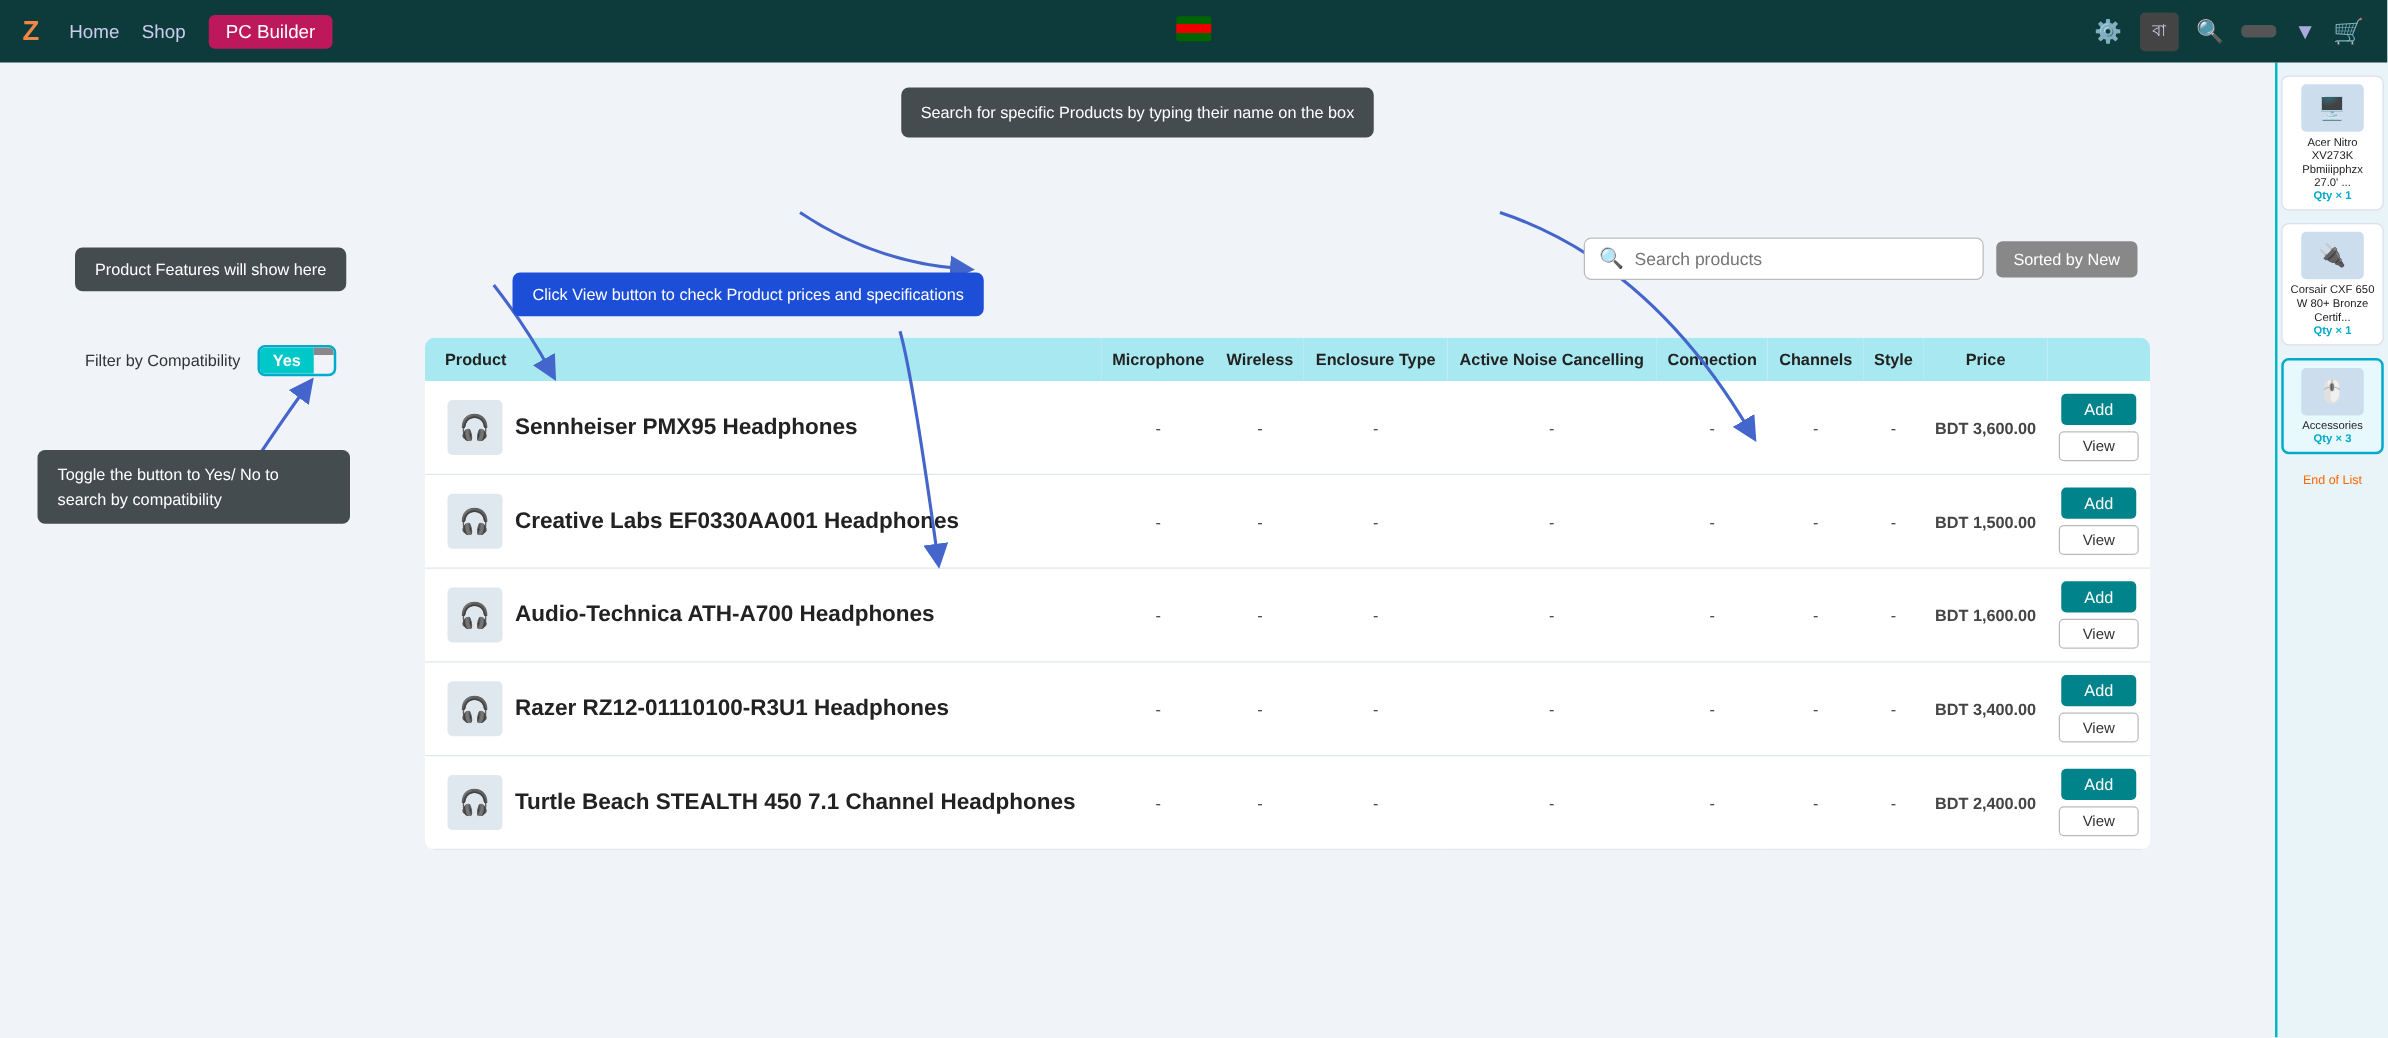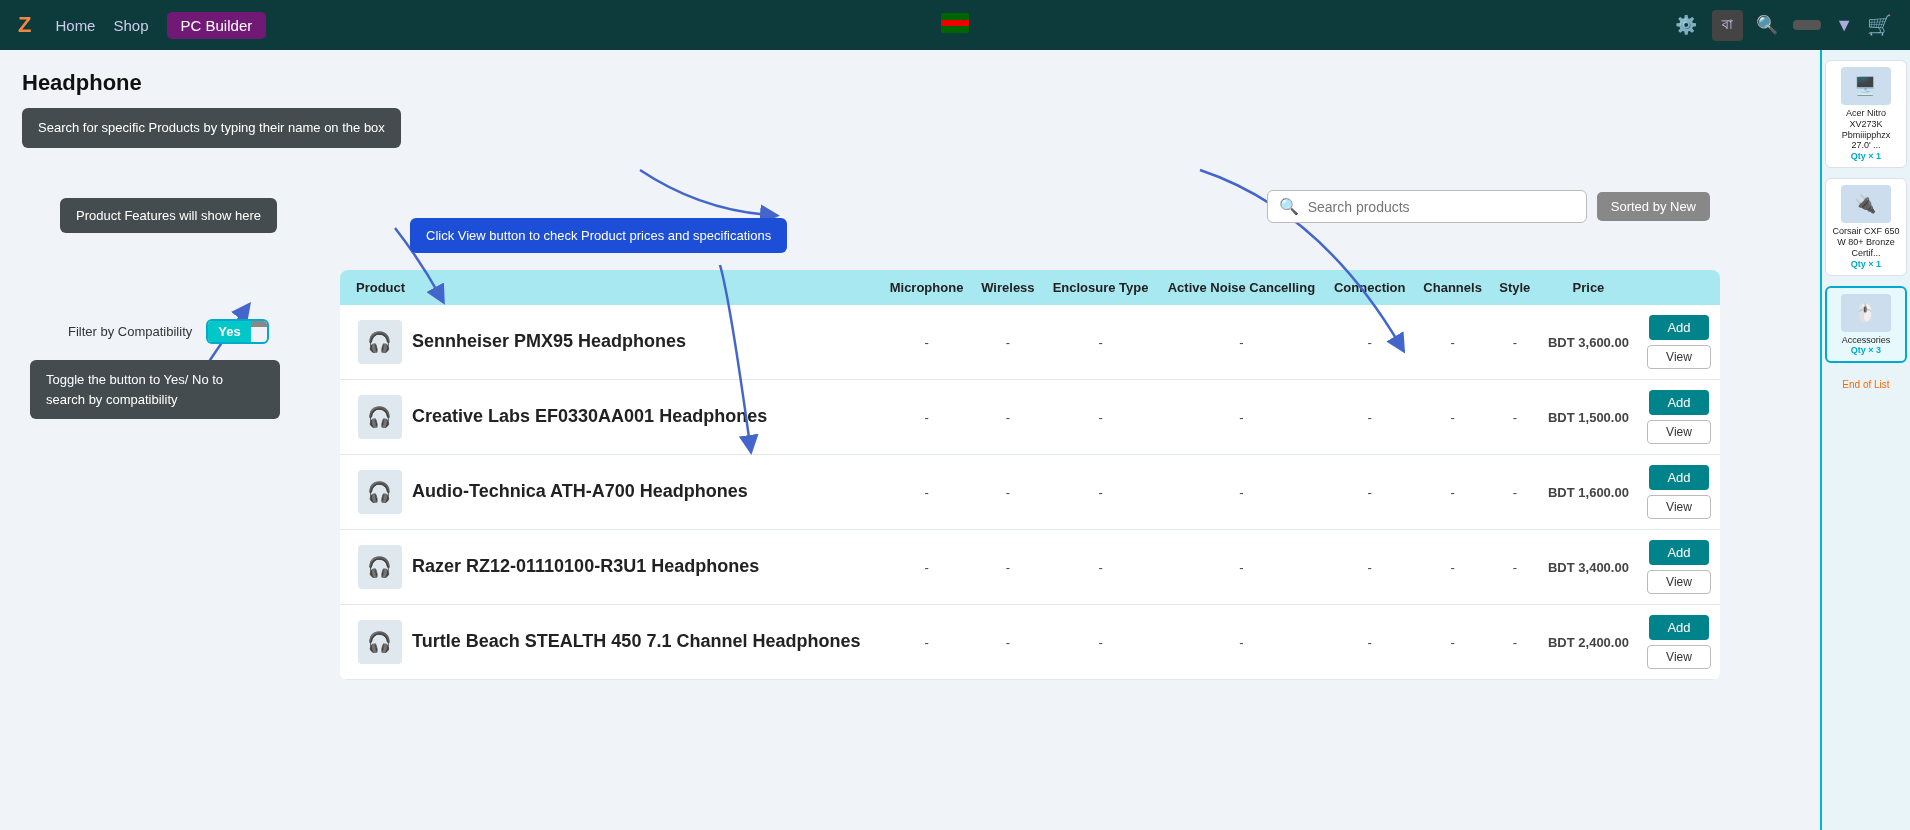--- a/index.html
+++ b/index.html
@@ -10,21 +10,21 @@
       background: #0d3b3b;
       height: 50px;
       display: flex;
       align-items: center;
       padding: 0 18px;
       gap: 18px;
       position: relative;
     }
     .nav-logo { color: #e84; font-size: 22px; font-weight: bold; margin-right: 6px; }
     .nav-link { color: #cce; font-size: 15px; text-decoration: none; cursor: pointer; }
-    .nav-active { background: #701a75; color: #fff; padding: 5px 14px; border-radius: 5px; font-size: 15px; }
+    .nav-active { background: #be185d; color: #fff; padding: 5px 14px; border-radius: 5px; font-size: 15px; }
     .navbar-center { position: absolute; left: 50%; transform: translateX(-50%); }
     .nav-flag { width: 28px; height: 20px; background: linear-gradient(#006400 33%, #e00 33%, #e00 66%, #006400 66%); border-radius: 2px; display: inline-block; }
     .navbar-right { margin-left: auto; display: flex; align-items: center; gap: 14px; }
     .nav-icon { color: #aad; font-size: 18px; cursor: pointer; }
     .nav-btn-lang { background: #444; color: #cce; border: none; padding: 5px 10px; border-radius: 4px; font-size: 13px; cursor: pointer; }
     .nav-user { background: #555; color: #ccc; border: none; padding: 5px 14px; border-radius: 4px; font-size: 13px; cursor: pointer; }
     .nav-cart { color: #cce; font-size: 20px; cursor: pointer; }
 
     
     .main-layout { display: flex; height: calc(830px - 50px); }
@@ -85,21 +85,20 @@
       line-height: 1.5;
     }
 
     
     .filter-row {
       display: flex;
       align-items: center;
       gap: 14px;
       margin-bottom: 8px;
       position: relative;
-      margin-top: 43px;
     }
     .filter-label { font-size: 13px; color: #333; }
     .toggle-wrap { display: flex; align-items: flex-start; border: 2px solid #00aacc; border-radius: 6px; overflow: hidden; }
     .toggle-yes { background: #00c8c8; color: #fff; padding: 3px 10px; font-size: 13px; font-weight: bold; }
     .toggle-no { background: #888; color: #fff; padding: 3px 8px; font-size: 13px; }
 
     
     .search-row {
       display: flex;
       align-items: center;
@@ -229,21 +228,21 @@
       padding: 10px 16px;
       font-size: 13px;
       font-weight: 500;
       max-width: 250px;
       z-index: 20;
       line-height: 1.5;
     }
 
     .top-tooltip-row {
       display: flex;
-      justify-content: flex-start;
+      justify-content: center;
       align-items: flex-start;
       gap: 100px;
       margin-bottom: 8px;
     }
 
     svg.arrows { position: absolute; top: 0; left: 0; width: 100%; height: 100%; pointer-events: none; z-index: 15; }
   </style>
 </head>
 <body>
 
@@ -262,21 +261,20 @@
     <button class="nav-user"></button>
     <span class="nav-icon">▼</span>
     <span class="nav-cart">🛒</span>
   </div>
 </nav>
 
 <div class="main-layout">
 
   <div class="content" style="position:relative;">
 
-    <div class="page-title">Headphone</div>
 
     <div class="top-tooltip-row" style="position:relative; z-index:10;">
       <div class="tooltip-box" style="margin-top:0;">Search for specific Products by typing their name on the box</div>
     </div>
 
     <div class="features-tooltip" style="top:148px; left:60px; z-index:20;">Product Features will show here</div>
 
     <div style="position:absolute; top:168px; left:410px; z-index:20; background:#1d4ed8; color:#fff; border-radius:6px; padding:10px 16px; font-size:13px; font-weight:500; max-width:380px;">Click View button to check Product prices and specifications</div>
 
     <div class="search-row" style="position:absolute; top:140px; right:100px; z-index:20; display:flex; align-items:center; gap:10px;">

